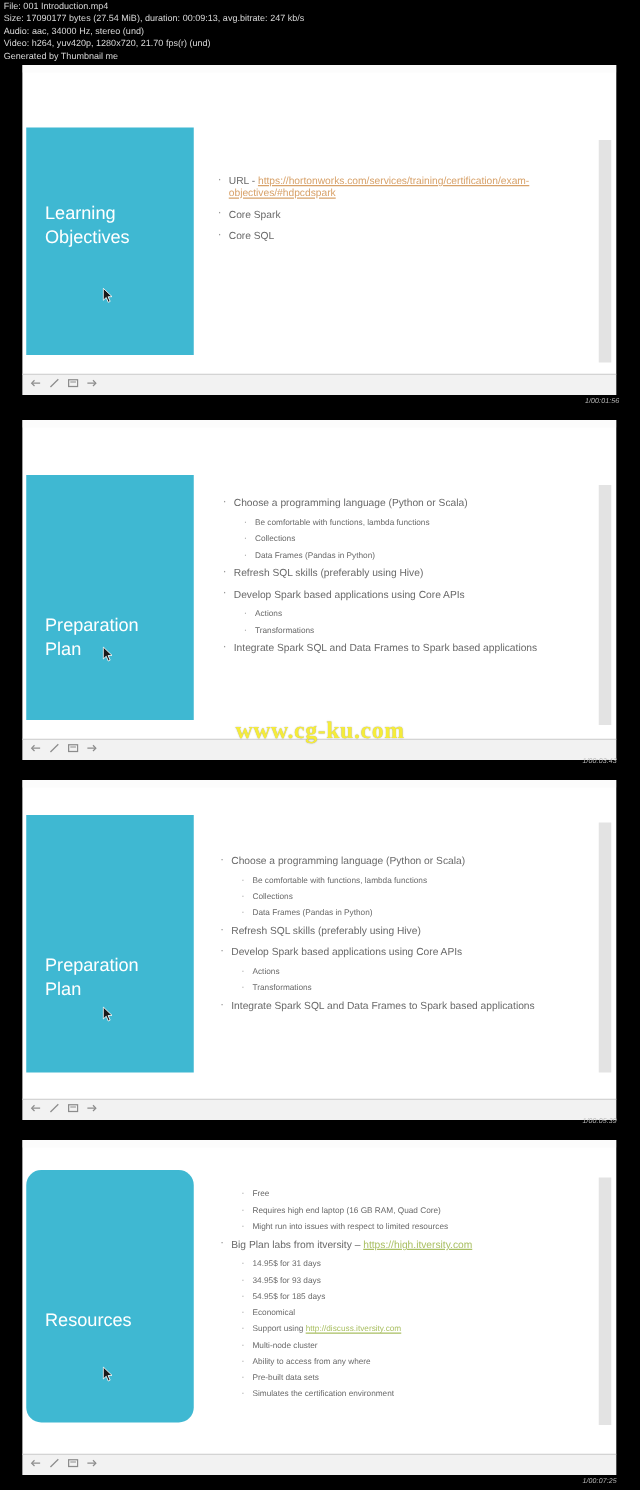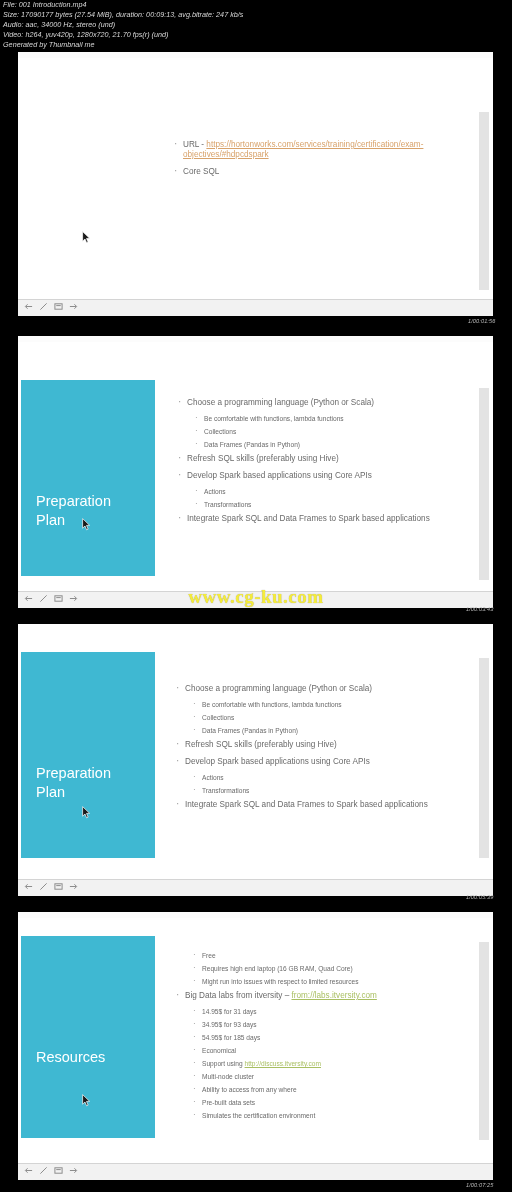--- a/index.html
+++ b/index.html
@@ -12,21 +12,21 @@
   }
   
   .meta{
     position:absolute;left:2px;top:0px;
     color:#d8d8d8;
     font-size:7.2px;
     line-height:8.1px;
     letter-spacing:0.02px;
     white-space:nowrap;
   }
-  .meta div{margin:0;padding:1px;font-style:italic;}
+  .meta div{margin:0;padding:1px;}
 
   
   .frame{
     position:absolute;
     left:18px;
     width:475px;
     background:#ffffff;
     overflow:hidden;
   }
   .slide-area{
@@ -120,46 +120,50 @@
   .watermark{
     position:absolute;
     left:0;right:0;
     text-align:center;
     color:#f5ec3a;
     font-family:"Liberation Serif", serif;
     font-size:19px;
     font-weight:700;
     letter-spacing:0.5px;
     text-shadow:0 0 1px rgba(0,0,0,.4);
-    margin-top:12px;
   }
 
   
   .cursor{position:absolute;width:9px;height:13px;}
 </style>
 </head>
 <body>
 
 <div class="meta">
   <div>File: 001 Introduction.mp4</div>
   <div>Size: 17090177 bytes (27.54 MiB), duration: 00:09:13, avg.bitrate: 247 kb/s</div>
   <div>Audio: aac, 34000 Hz, stereo (und)</div>
   <div>Video: h264, yuv420p, 1280x720, 21.70 fps(r) (und)</div>
   <div>Generated by Thumbnail me</div>
 </div>
 
 <div id="frames-root">
     <div class="frame" style="top: 52px; height: 264px;">
       <div class="slide-area" style="height: 248px;">
         <div class="slide-top-strip"></div>
+        <div class="title-panel" style="top: 50px; height: 182px; width: 134px;">
+          <div class="title-text" style="top: 60px;">Learning
+Objectives</div>
+        </div>
         <div class="cursor" style="left: 64px; top: 178px;"><svg width="9" height="13" viewBox="0 0 9 13">
             <path d="M0.6 0.6 L0.6 10.2 L3.0 8.0 L4.6 11.8 L6.1 11.1 L4.5 7.4 L7.6 7.3 Z" fill="#1a1a1a" stroke="#ffffff" stroke-width="0.7"></path>
           </svg></div>
         <div class="bullets" style="left: 156px; top: 88px; right: 22px;">
           <div class="b1 urlwrap"><span>URL - </span><span class="lnk">https://hortonworks.com/services/training/certification/exam-objectives/#hdpcdspark</span></div>
+          <div class="b1"><span>Core Spark</span></div>
           <div class="b1"><span>Core SQL</span></div>
         </div>
         <div class="scrollbar" style="top: 60px; height: 178px;"></div>
       </div>
       <div class="toolbar">
         <div class="tb-icons">
           <span>
             <svg width="9" height="9" viewBox="0 0 10 10">
               <path d="M9 5H2" stroke="#8c8c8c" fill="none" stroke-width="1.1"></path>
               <path d="M4 2.5L1.5 5L4 7.5" stroke="#8c8c8c" fill="none" stroke-width="1.1"></path>
@@ -286,31 +290,31 @@
               <path d="M6 2.5L8.5 5L6 7.5" stroke="#8c8c8c" fill="none" stroke-width="1.1"></path>
             </svg>
           </span>
         </div>
       </div>
     </div>
     <div class="timecode" style="left: 466px; top: 894px;">1/00:05:39</div>
     <div class="frame" style="top: 912px; height: 268px;">
       <div class="slide-area" style="height: 252px;">
         <div class="slide-top-strip"></div>
-        <div class="title-panel" style="top: 24px; height: 202px; width: 134px;">
+        <div class="title-panel" style="top: 24px; height: 202px; width: 134px; border-radius: 12px;">
           <div class="title-text" style="top: 112px;">Resources</div>
         </div>
         <div class="cursor" style="left: 64px; top: 181px;"><svg width="9" height="13" viewBox="0 0 9 13">
             <path d="M0.6 0.6 L0.6 10.2 L3.0 8.0 L4.6 11.8 L6.1 11.1 L4.5 7.4 L7.6 7.3 Z" fill="#1a1a1a" stroke="#ffffff" stroke-width="0.7"></path>
           </svg></div>
         <div class="bullets" style="left: 158px; top: 40px; right: 22px;">
           <div class="b2"><span>Free</span></div>
           <div class="b2"><span>Requires high end laptop (16 GB RAM, Quad Core)</span></div>
           <div class="b2"><span>Might run into issues with respect to limited resources</span></div>
-          <div class="b1"><span>Big Data labs from itversity – </span><span class="lnk-g">from://labs.itversity.com</span></div>
+          <div class="b1"><span>Big Plan labs from itversity – </span><span class="lnk-g">https://high.itversity.com</span></div>
           <div class="b2"><span>14.95$ for 31 days</span></div>
           <div class="b2"><span>34.95$ for 93 days</span></div>
           <div class="b2"><span>54.95$ for 185 days</span></div>
           <div class="b2"><span>Economical</span></div>
           <div class="b2"><span>Support using </span><span class="lnk-g">http://discuss.itversity.com</span></div>
           <div class="b2"><span>Multi-node cluster</span></div>
           <div class="b2"><span>Ability to access from any where</span></div>
           <div class="b2"><span>Pre-built data sets</span></div>
           <div class="b2"><span>Simulates the certification environment</span></div>
         </div>

